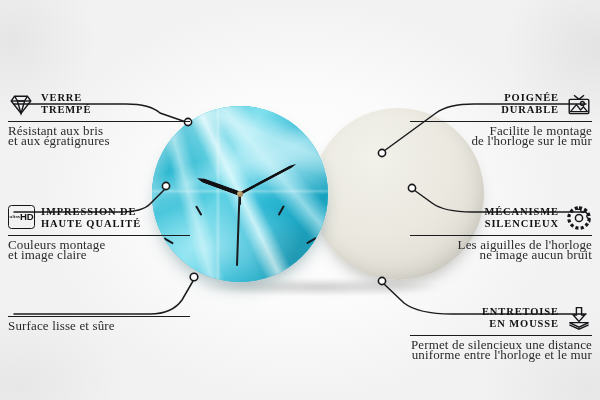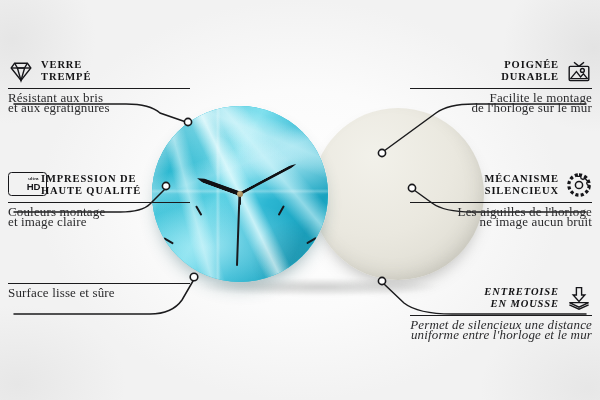--- a/index.html
+++ b/index.html
@@ -168,20 +168,21 @@
   
   #wires {
     position: absolute;
     inset: 0;
     pointer-events: none;
   }
 
   .callout {
     position: absolute;
     width: 182px;
+    margin-top: 33px;
   }
   .callout.left  { left: 8px;  text-align: left; }
   .callout.right { right: 8px; text-align: right; }
 
   .co-head {
     display: flex;
     align-items: center;
     gap: 7px;
   }
   .callout.right .co-head { flex-direction: row-reverse; }
@@ -219,25 +220,24 @@
     display: block;
   }
   .co-icon svg { display: block; width: 26px; height: 26px; }
 
   .hd-badge {
     width: 25px;
     height: 22px;
     border: 1.6px solid #16161a;
     border-radius: 3.5px;
     display: flex;
-    flex-direction: column;
+    flex-direction: row;
     align-items: center;
     justify-content: center;
     line-height: 1;
-    padding-left: 12px;
   }
   .hd-ultra {
     font-family: "Liberation Sans", sans-serif;
     font-size: 4.4px;
     font-weight: 700;
     letter-spacing: .2px;
     color: #16161a;
     margin-bottom: .5px;
   }
   .hd-main {
@@ -247,21 +247,21 @@
     letter-spacing: -.2px;
     color: #16161a;
   }
 
   
   #callout-0 { top: 58px; }
   #callout-1 { top: 172px; }
   #callout-2 { top: 279px; }
   #callout-3 { top: 58px; }
   #callout-4 { top: 172px; }
-  #callout-5 { top: 285px; font-style: italic; }
+  #callout-5 { top: 272px; }
 </style>
 </head>
 <body>
 
 <div id="stage">
 
   <div class="product-layer">
 
     <div id="floor-shadow"></div>
 

